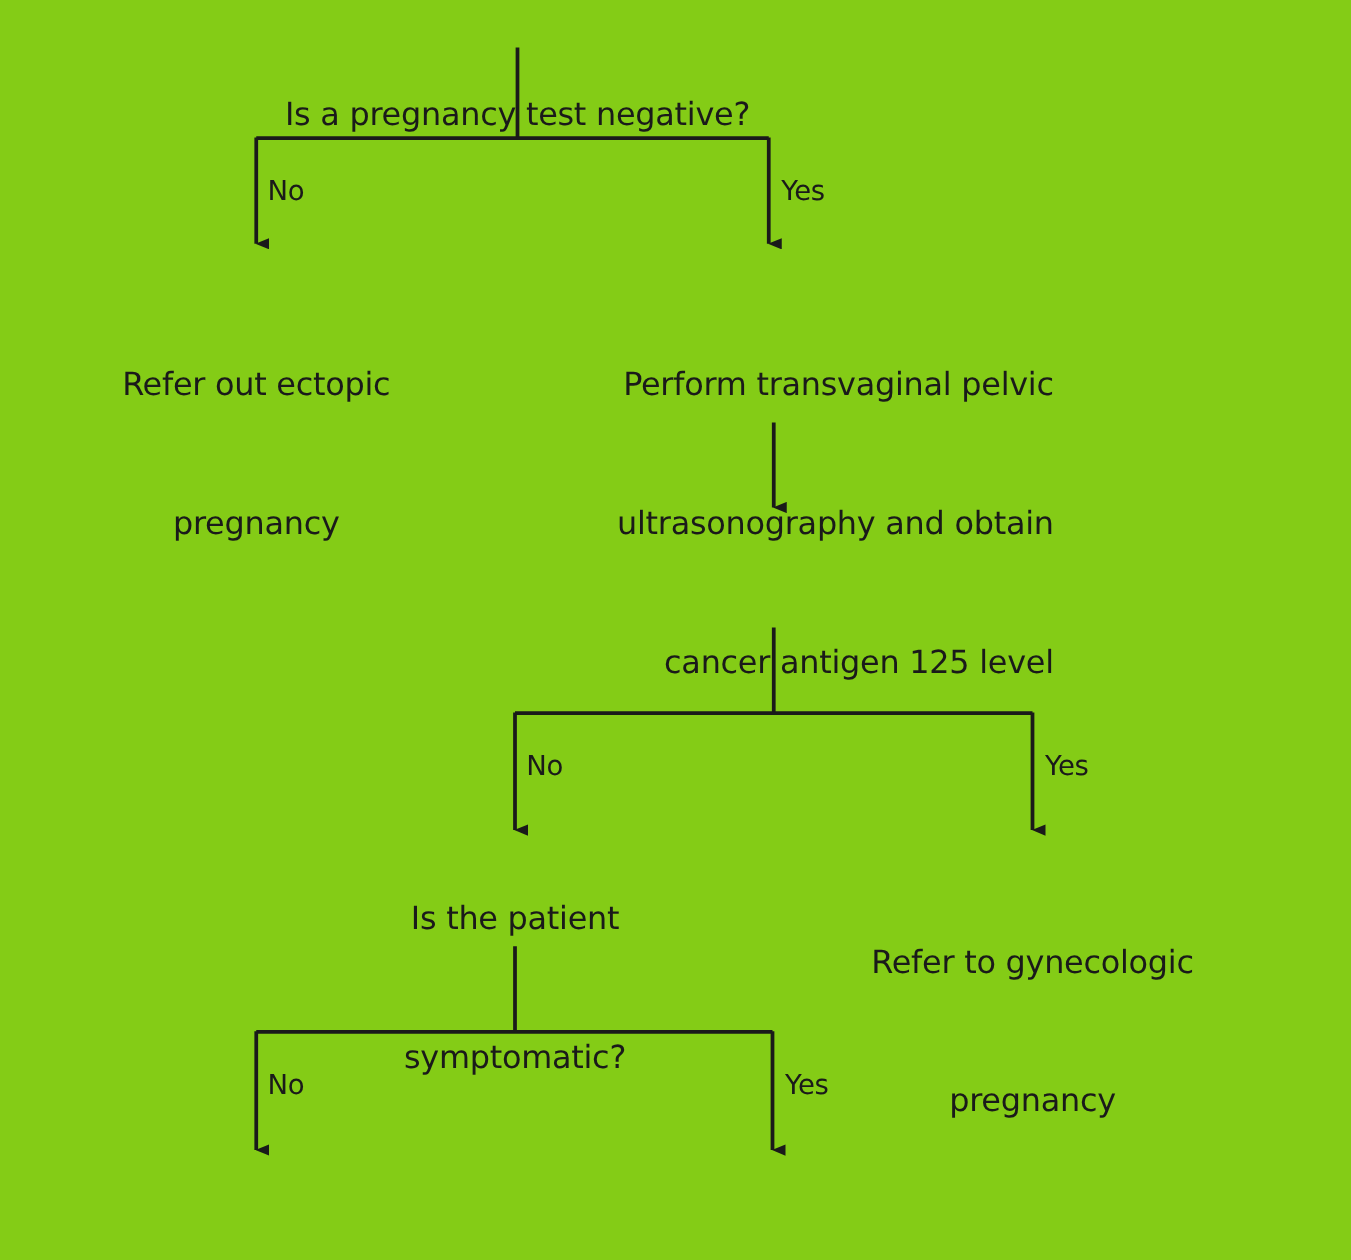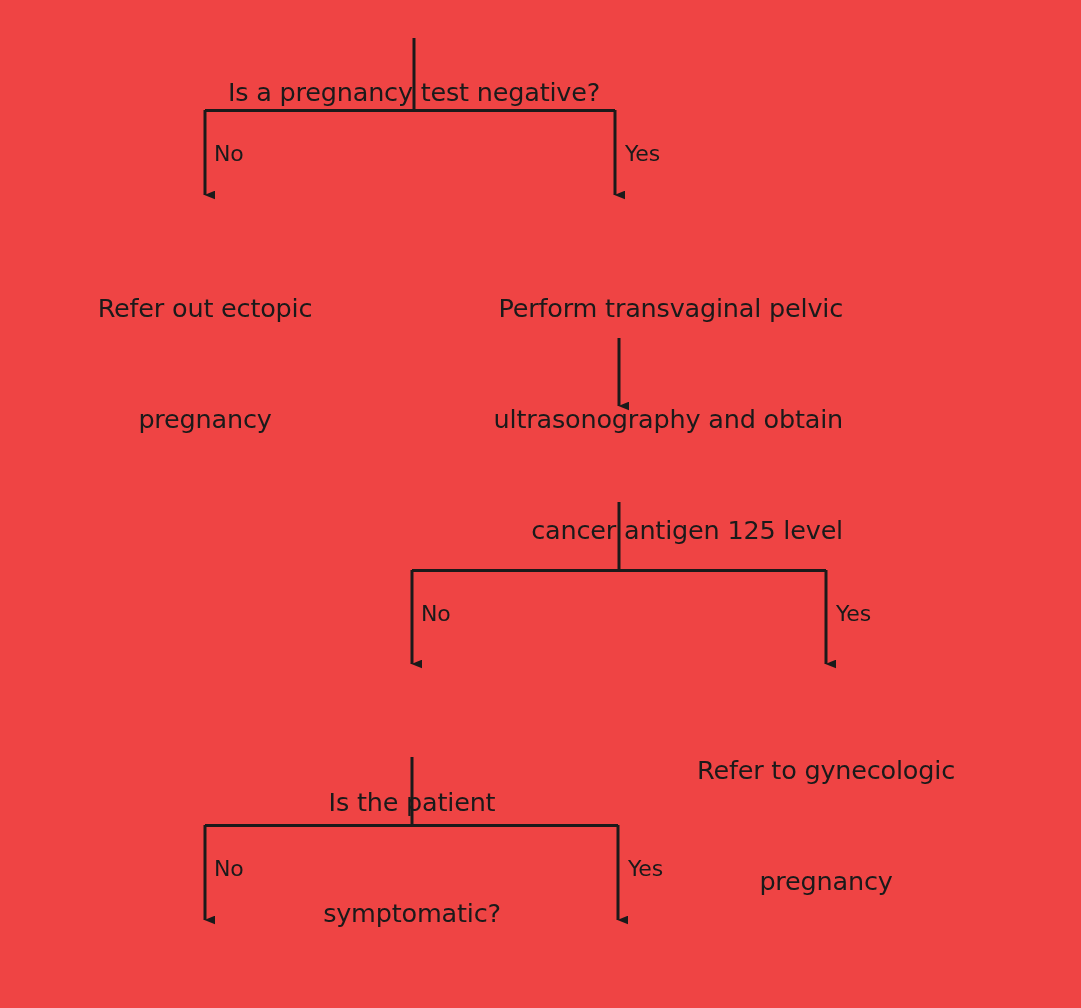--- a/index.html
+++ b/index.html
@@ -4,21 +4,21 @@
 <style>
   html, body {
     margin: 0;
     padding: 0;
     background: #ffffff;
   }
   #flowchart-root {
     position: relative;
     width: 1081px;
     height: 1008px;
-    background: #ef4444;
+    background: #84cc16;
     font-family: "DejaVu Sans", sans-serif;
     overflow: hidden;
   }
   #connector-layer {
     position: absolute;
     top: 0;
     left: 0;
     width: 1081px;
     height: 1008px;
   }
@@ -107,21 +107,21 @@
   <div class="node-text" style="left:403px; top:216px; width:440px;text-align:right;">
     <span class="tline">Perform transvaginal pelvic</span>
     <span class="tline">ultrasonography and obtain</span>
     <span class="tline">cancer antigen 125 level</span>
   </div>
 
 
   <div class="edge-label" style="left:421px; top:600px;">No</div>
   <div class="edge-label" style="left:836px; top:600px;">Yes</div>
 
-  <div class="node-text" style="left:262px; top:710px; width:300px;">
+  <div class="node-text" style="left:262px; top:643px; width:300px;">
     <span class="tline">Is the patient</span>
     <span class="tline">symptomatic?</span>
   </div>
 
   <div class="node-text" style="left:646px; top:678px; width:360px;">
     <span class="tline">Refer to gynecologic</span>
     <span class="tline">pregnancy</span>
   </div>
 
   <div class="edge-label" style="left:214px; top:855px;">No</div>

